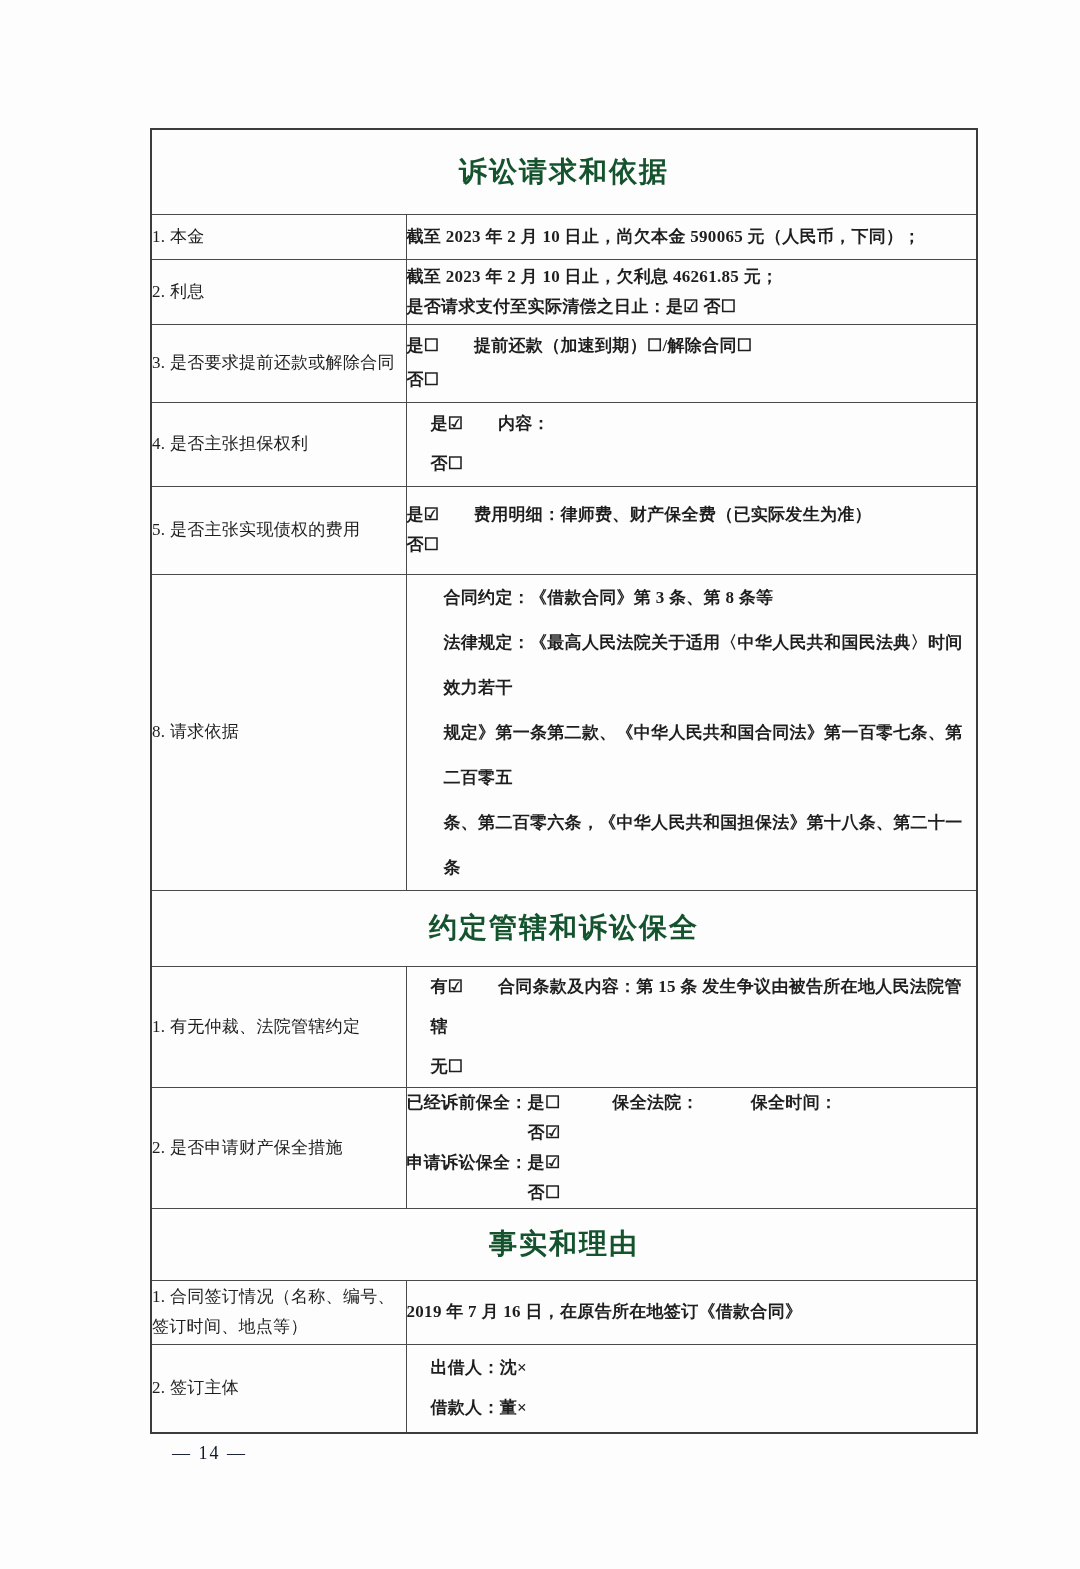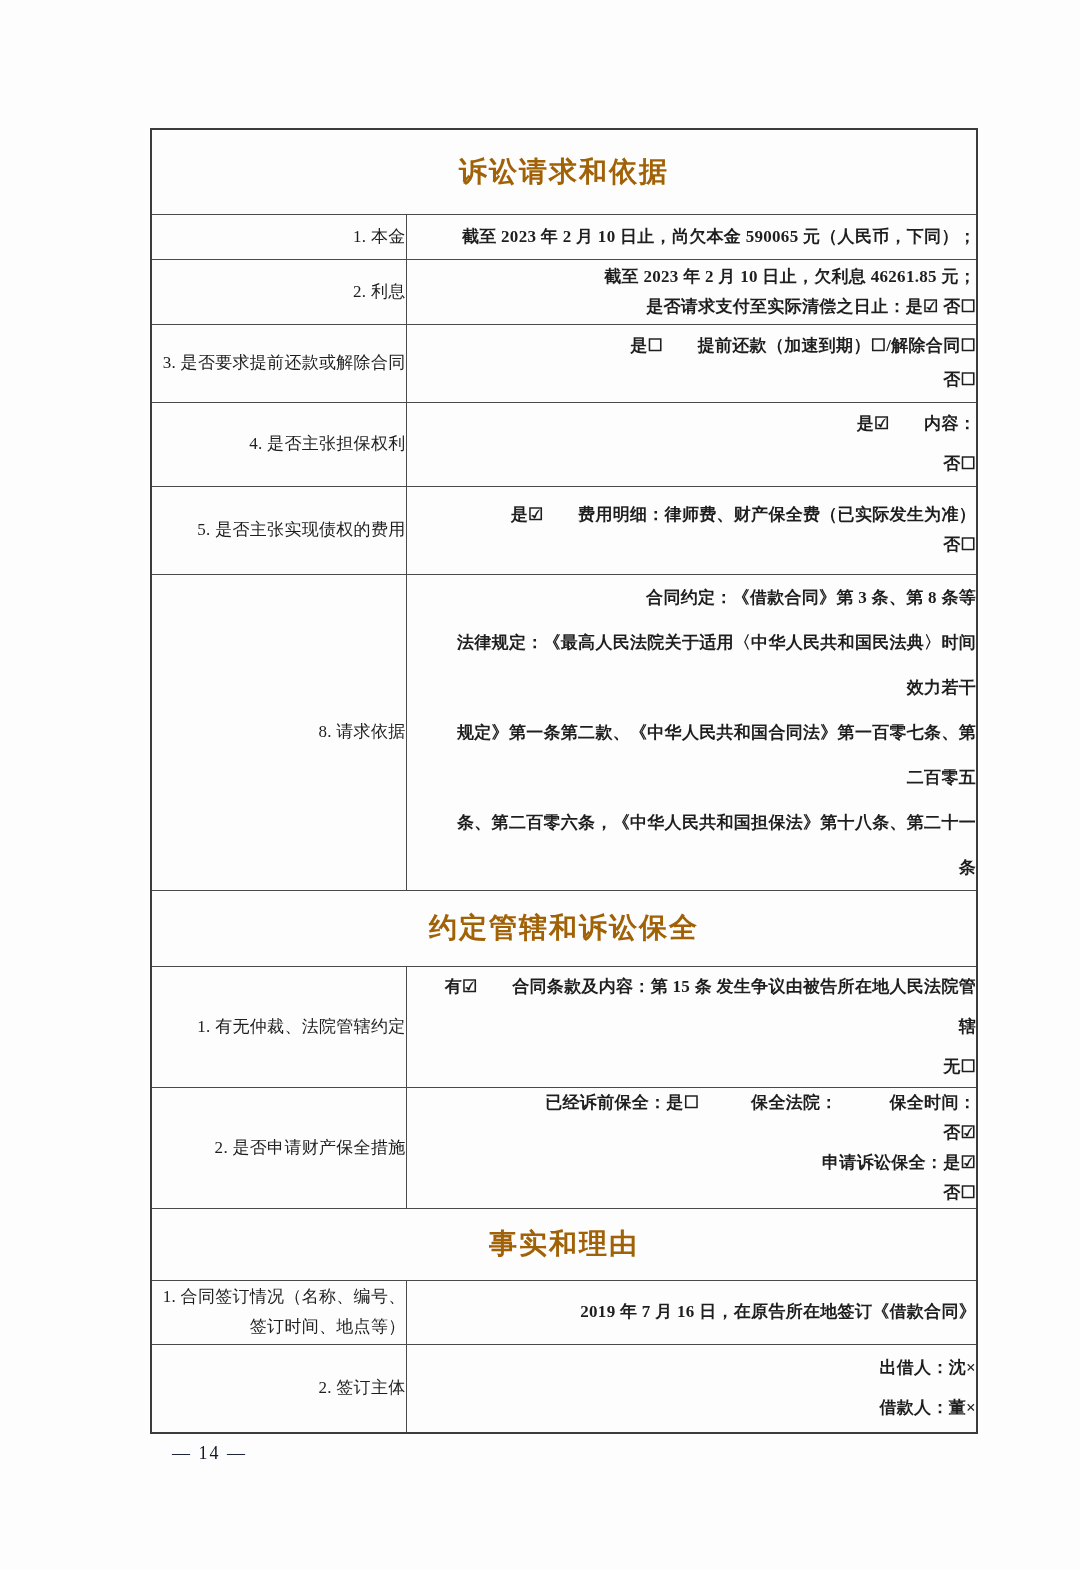--- a/index.html
+++ b/index.html
@@ -32,33 +32,32 @@
     padding:0;
   }
   col.c1{width:255px;}
   td.lab{padding-left:13px;padding-right:8px;}
   td.val{padding-left:9px;padding-right:10px;font-weight:bold;}
   .ln{
     font-size:17px;
     line-height:34px;
     letter-spacing:0.3px;
     white-space:pre-wrap;
-    text-align:right;
   }
   .lh30 .ln{line-height:30px;}
   .lh40 .ln{line-height:40px;margin-left:24px;}
   .lh45 .ln{line-height:45px;margin-left:37px;}
   td.vtop{vertical-align:top;padding-top:12px;}
   td.vtop8{vertical-align:top;padding-top:7px;}
   td.sech{text-align:center;}
   .secht{
     font-weight:bold;
     font-size:28px;
     letter-spacing:2px;
-    color:#a16207;
+    color:#14532d;
   }
   .pageno{
     position:absolute;
     left:172px;
     top:1443px;
     font-size:18px;
     letter-spacing:2px;
     color:#0f172a;
   }
 </style>

